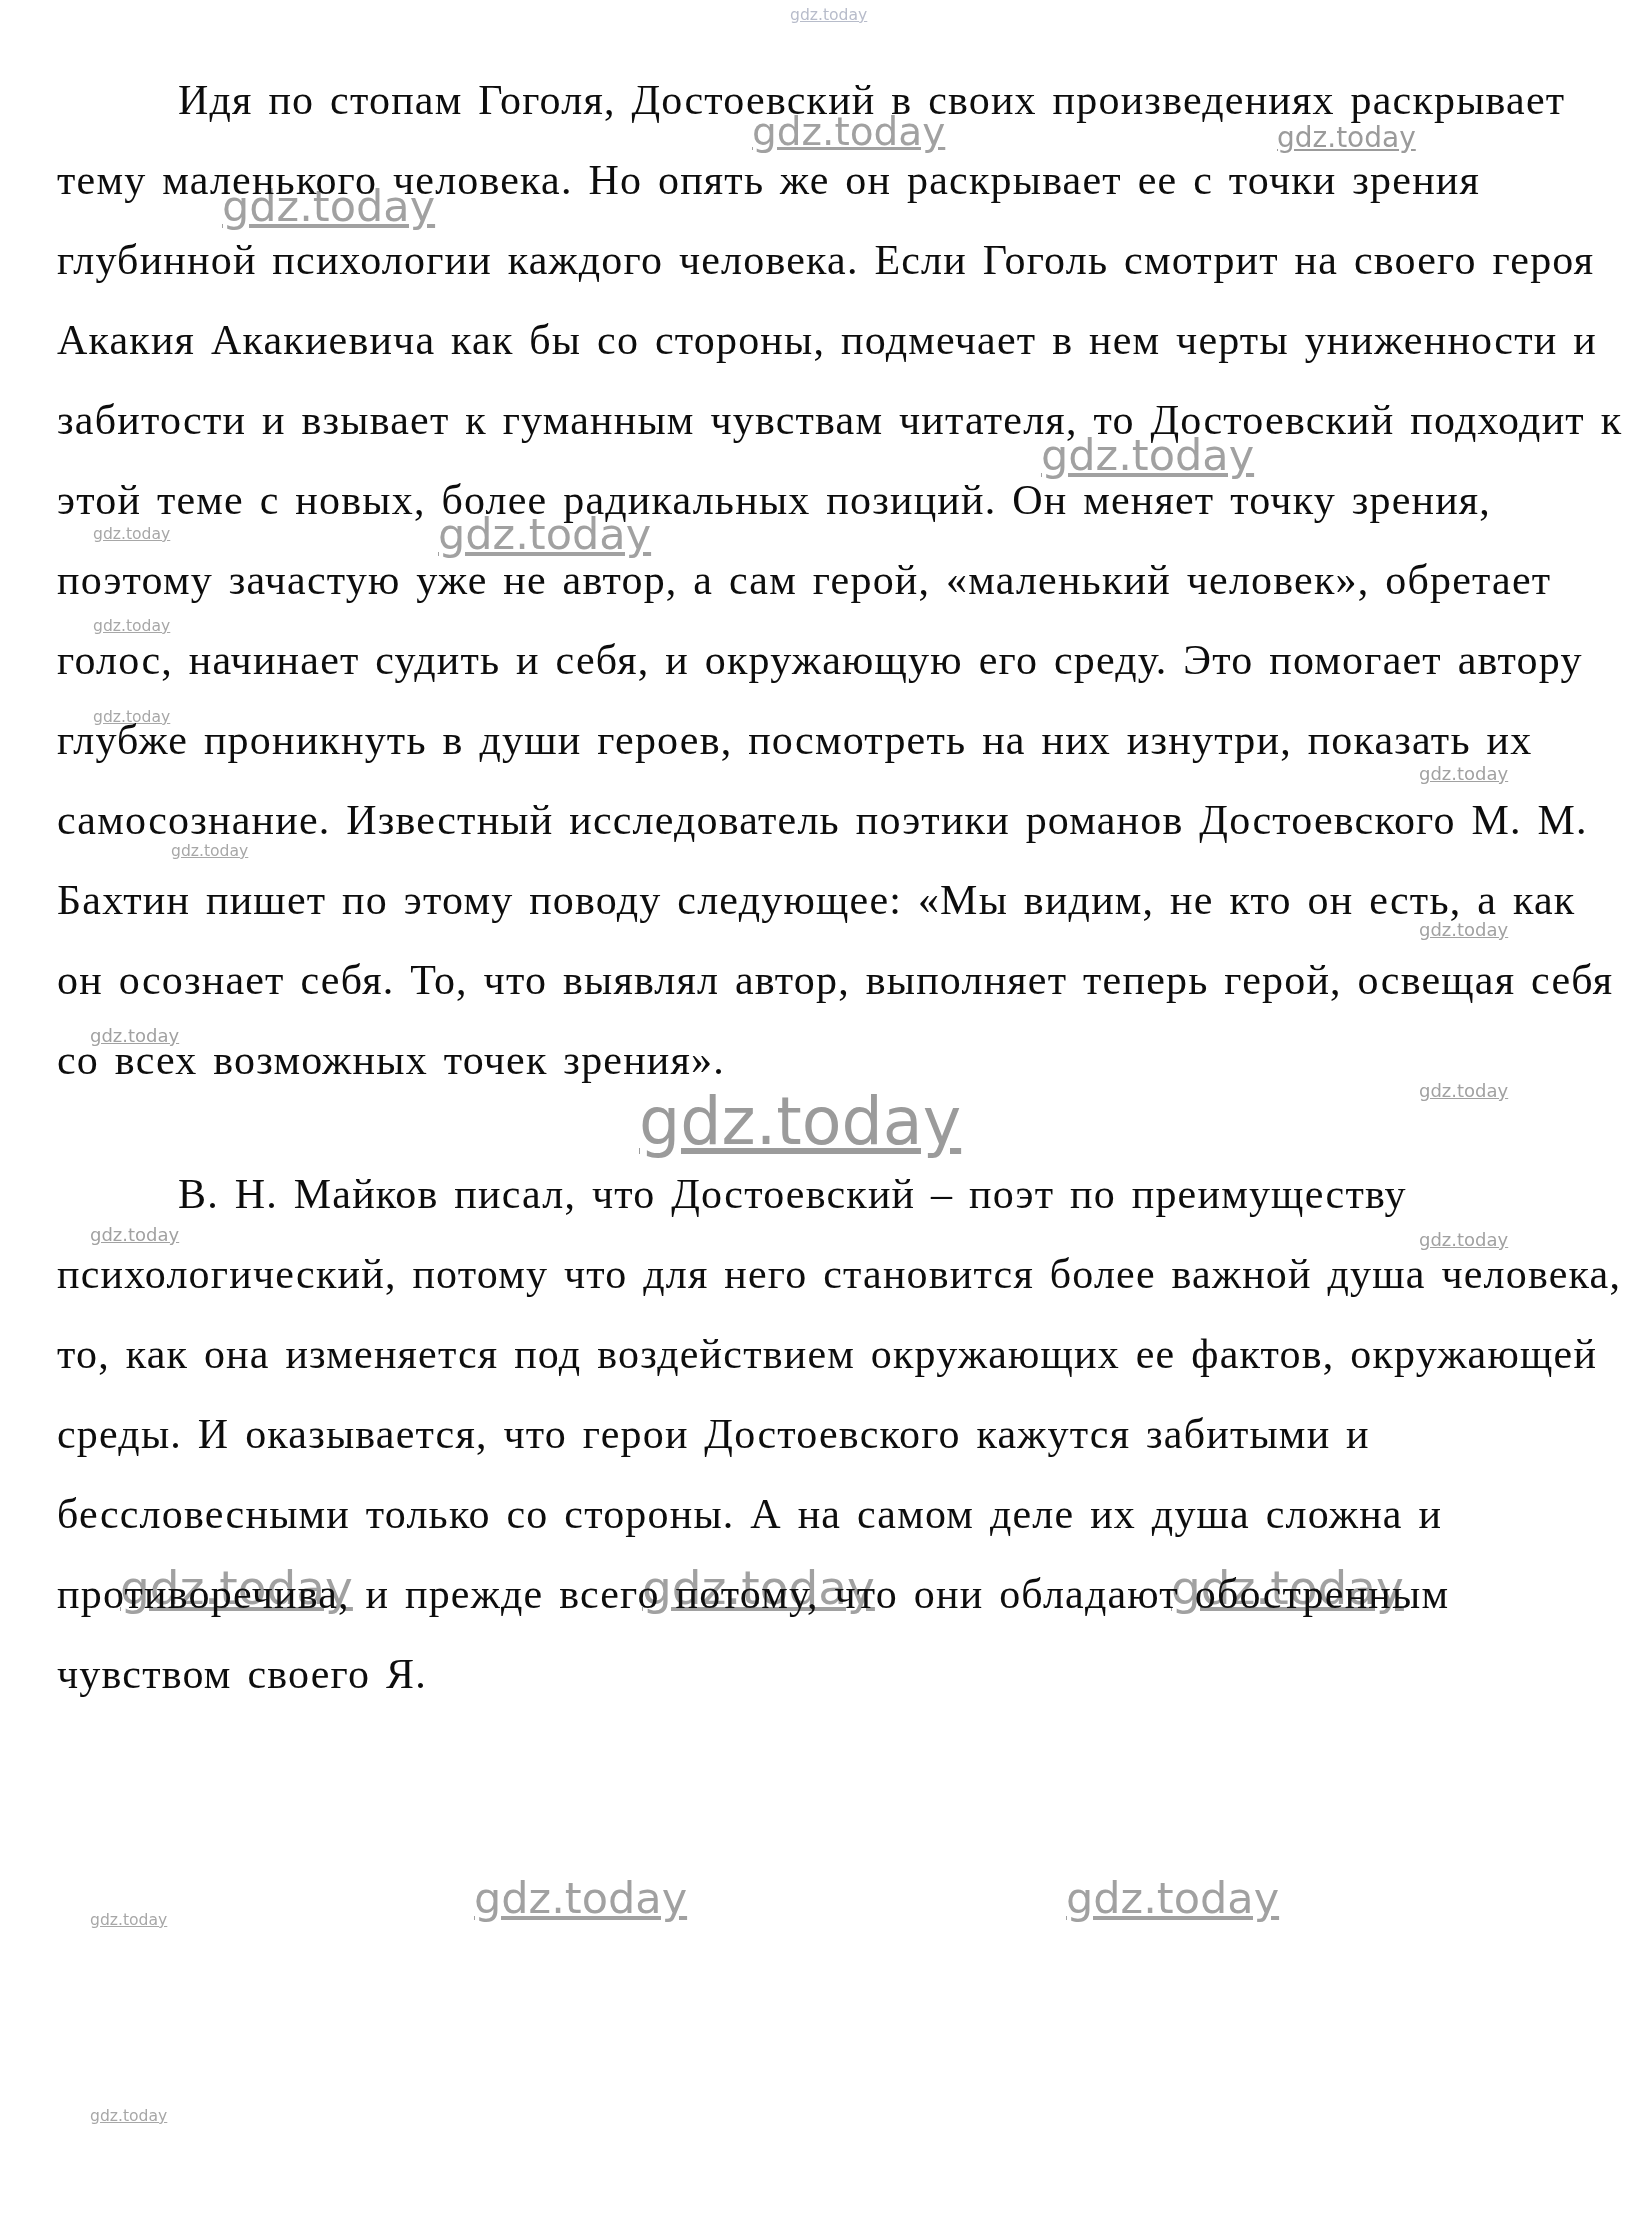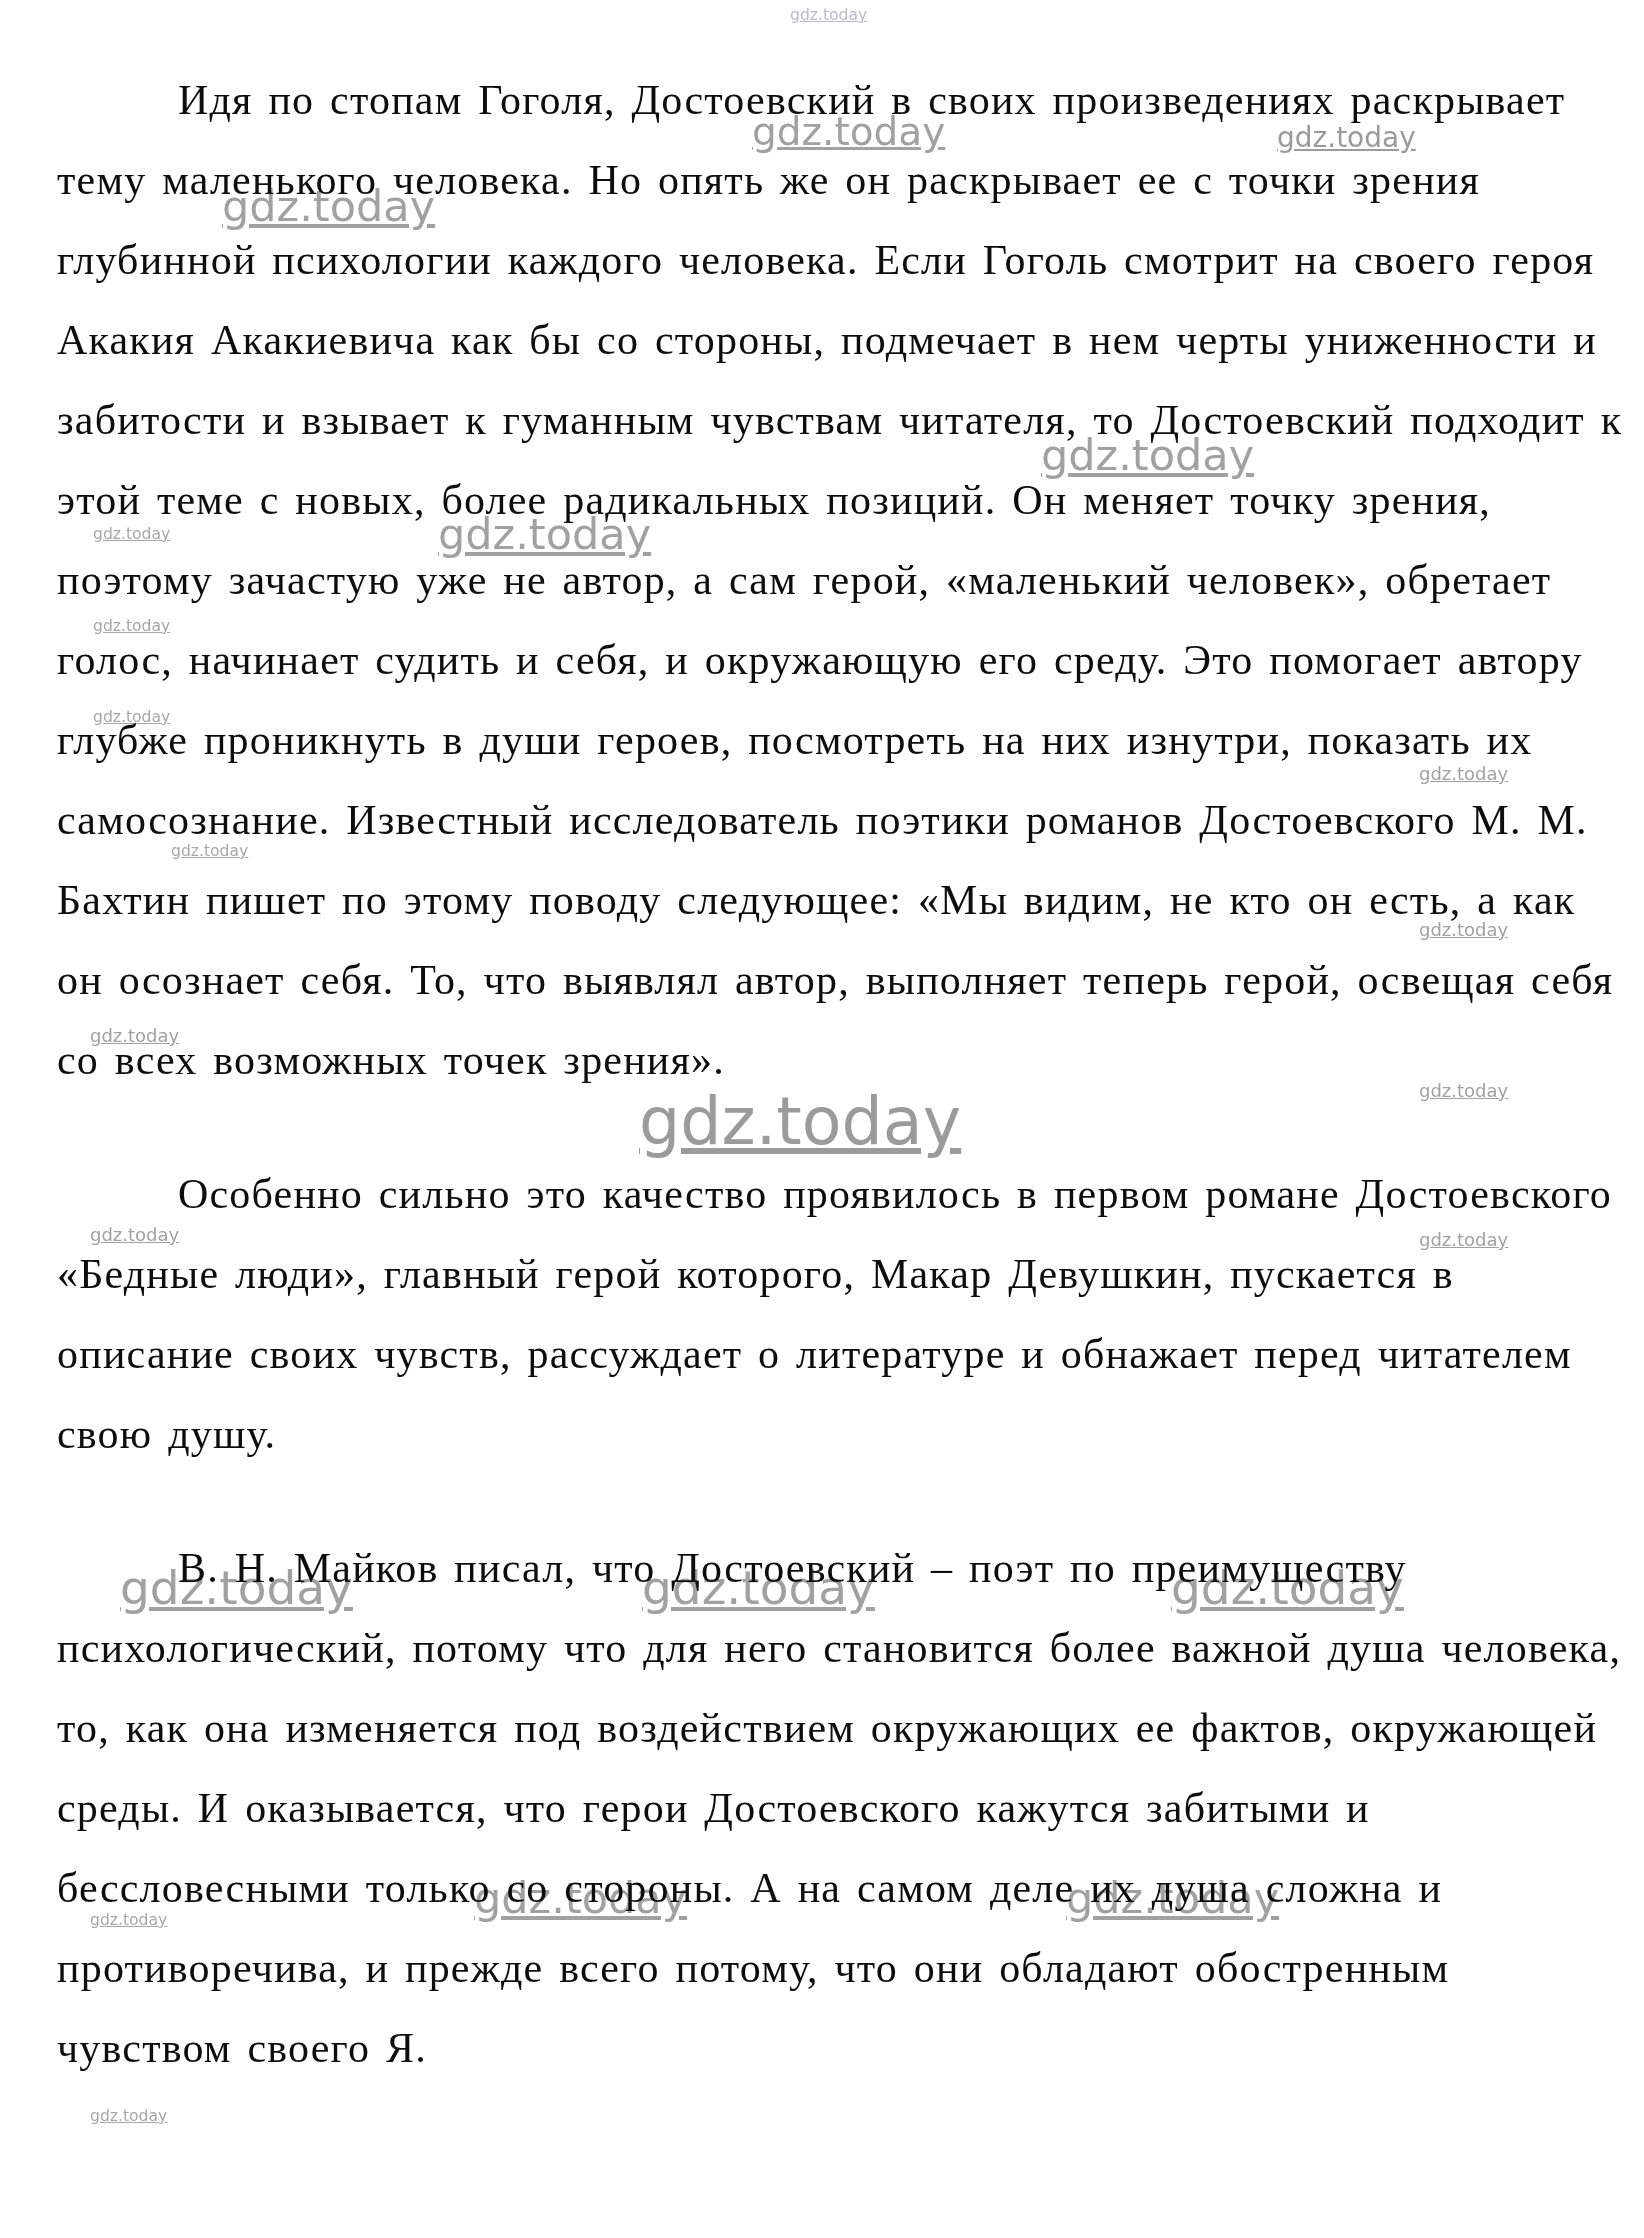--- a/index.html
+++ b/index.html
@@ -82,18 +82,17 @@
   <span class="wm xl" style="left:120px;  top:1560px;">gdz.today</span>
   <span class="wm xl" style="left:642px;  top:1560px;">gdz.today</span>
   <span class="wm xl" style="left:1171px; top:1560px;">gdz.today</span>
   <span class="wm large" style="left:474px;  top:1873px;">gdz.today</span>
   <span class="wm large" style="left:1066px; top:1873px;">gdz.today</span>
   <span class="wm tiny" style="left:90px;  top:1911px;">gdz.today</span>
   <span class="wm tiny" style="left:90px;  top:2107px;">gdz.today</span>
 
   <div class="text-layer">
     <p class="para">Идя по стопам Гоголя, Достоевский в своих произведениях раскрывает тему маленького человека. Но опять же он раскрывает ее с точки зрения глубинной психологии каждого человека. Если Гоголь смотрит на своего героя Акакия Акакиевича как бы со стороны, подмечает в нем черты униженности и забитости и взывает к гуманным чувствам читателя, то Достоевский подходит к этой теме с новых, более радикальных позиций. Он меняет точку зрения, поэтому зачастую уже не автор, а сам герой, «маленький человек», обретает голос, начинает судить и себя, и окружающую его среду. Это помогает автору глубже проникнуть в души героев, посмотреть на них изнутри, показать их самосознание. Известный исследователь поэтики романов Достоевского М. М. Бахтин пишет по этому поводу следующее: «Мы видим, не кто он есть, а как он осознает себя. То, что выявлял автор, выполняет теперь герой, освещая себя со всех возможных точек зрения».</p>
-    <p class="para">Особенно сильно это качество проявилось в первом романе Достоевского «Бедные люди», главный герой которого, Макар Девушкин, пускается в описание своих чувств, рассуждает о литературе и обнажает перед читателем свою душу.</p>
     <p class="para">В. Н. Майков писал, что Достоевский – поэт по преимуществу психологический, потому что для него становится более важной душа человека, то, как она изменяется под воздействием окружающих ее фактов, окружающей среды. И оказывается, что герои Достоевского кажутся забитыми и бессловесными только со стороны. А на самом деле их душа сложна и противоречива, и прежде всего потому, что они обладают обостренным чувством своего Я.</p>
   </div>
 
 </div>
 
 
 </body></html>

